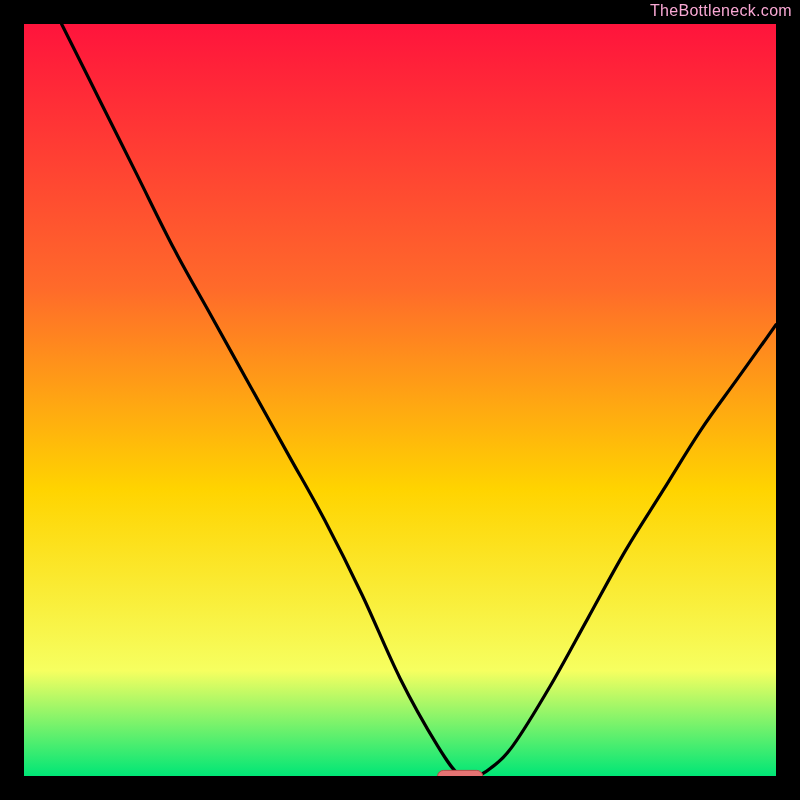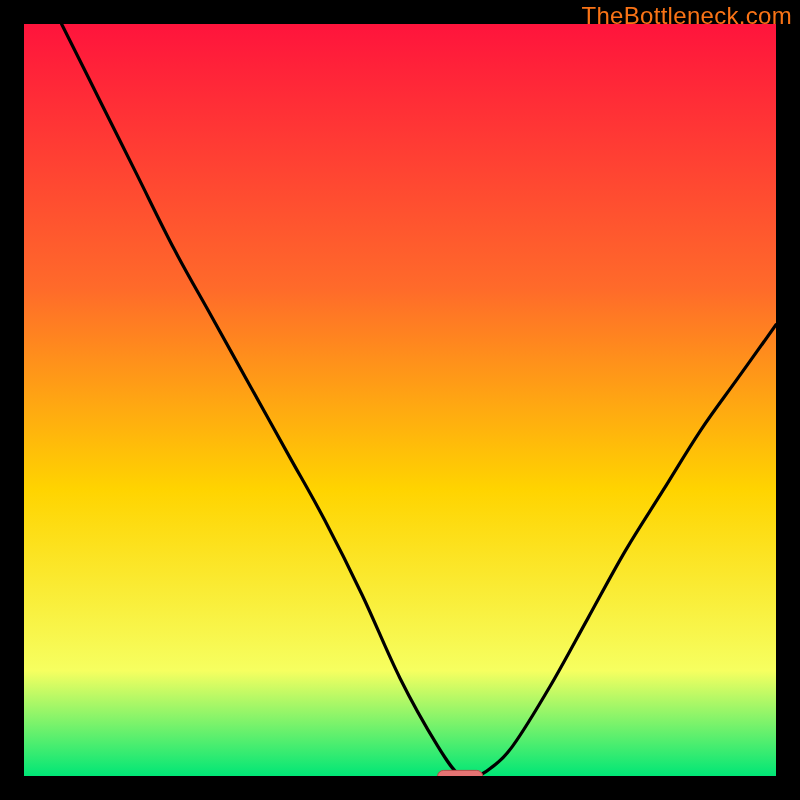--- a/index.html
+++ b/index.html
@@ -14,23 +14,23 @@
     position: absolute;
     left: 24px;
     top: 24px;
     width: 752px;
     height: 752px;
   }
   .watermark {
     position: absolute;
     top: 2px;
     right: 8px;
-    color: #f97316;
+    color: #f9a8d4;
     font-family: Arial, sans-serif;
-    font-size: 24px;
+    font-size: 16px;
     letter-spacing: 0.3px;
   }
 </style>
 </head>
 <body>
 
 <div class="frame">
 
   <div class="watermark">TheBottleneck.com</div>
 

